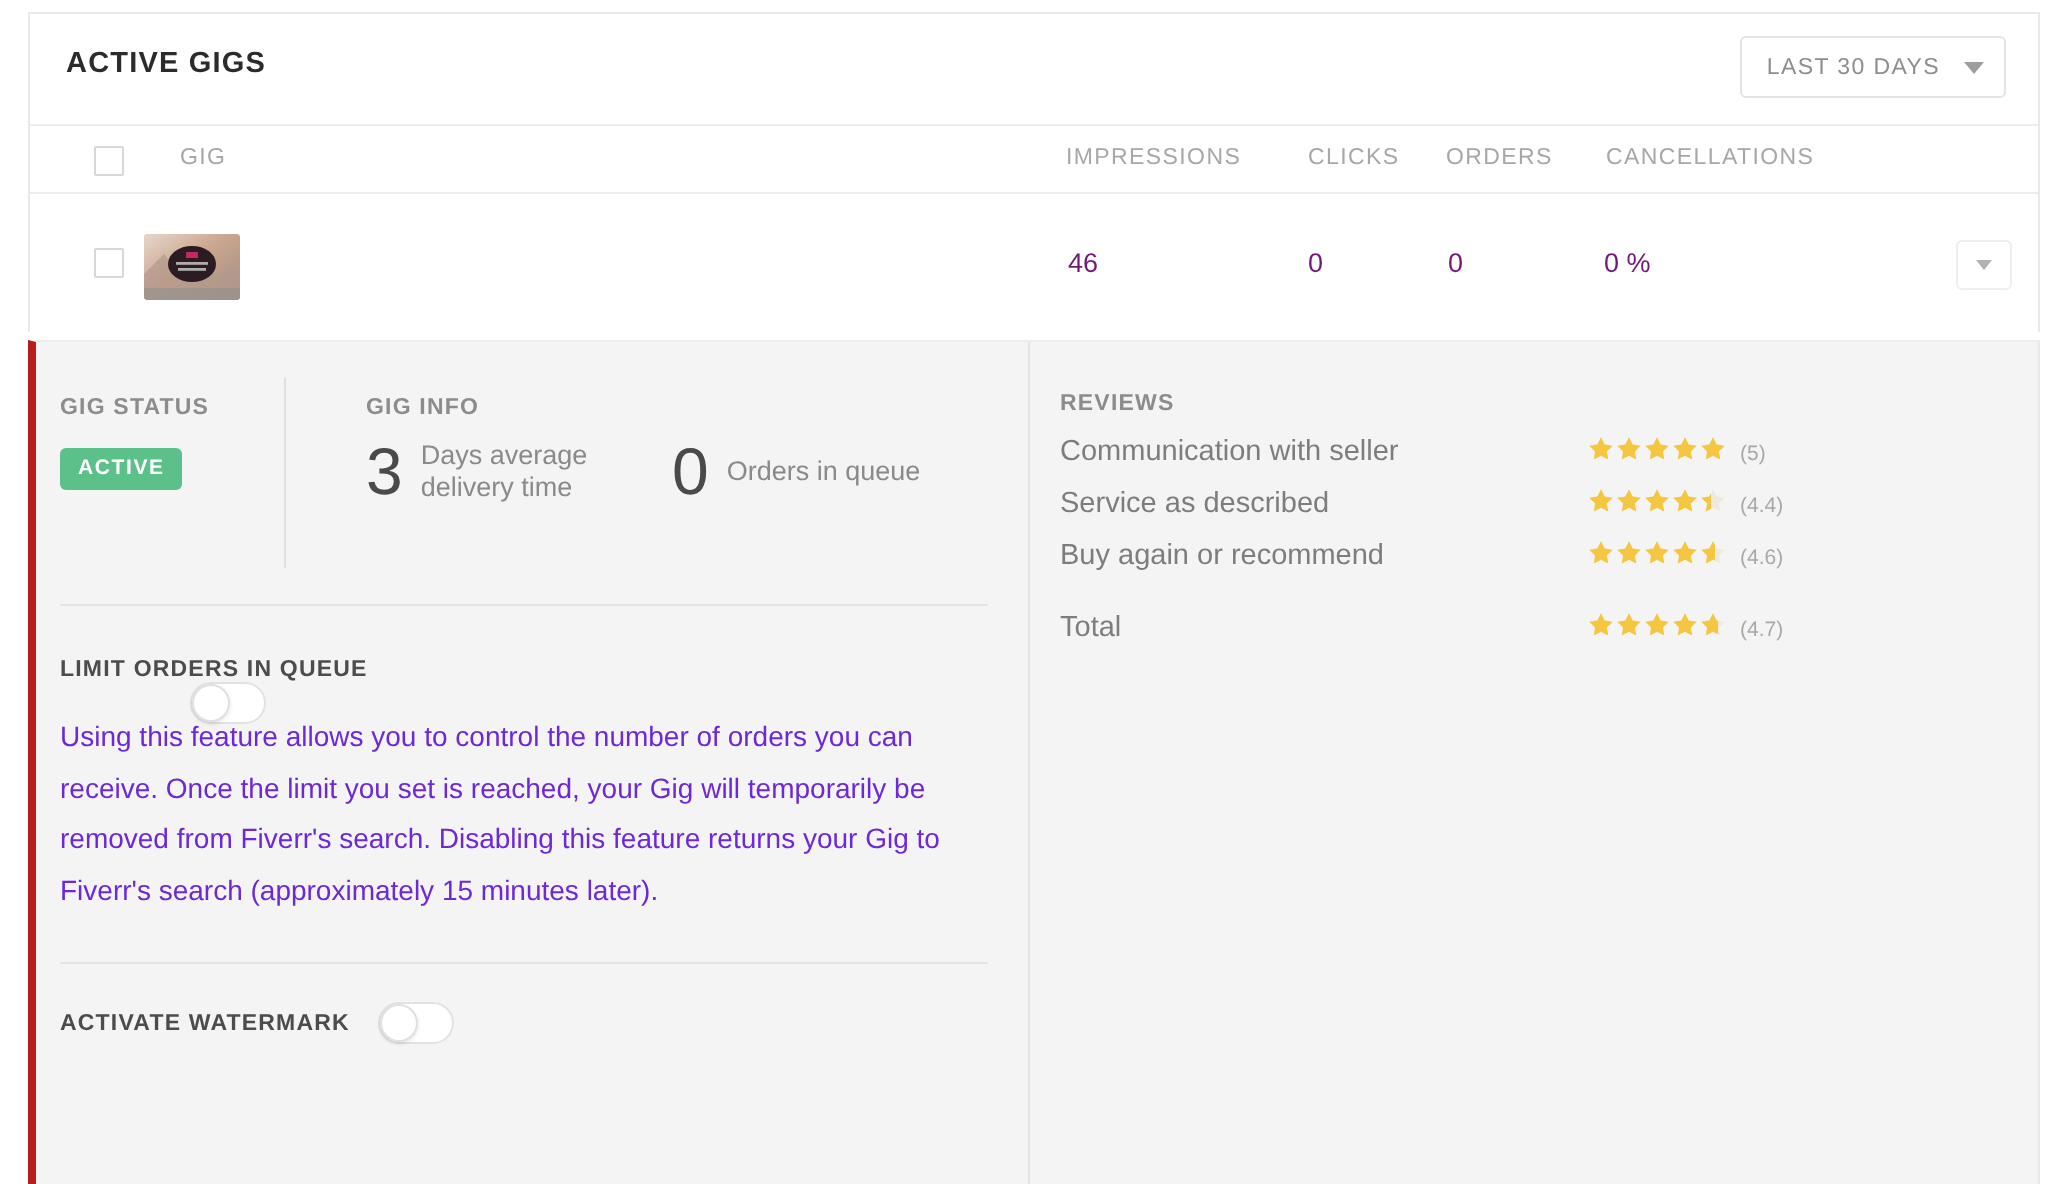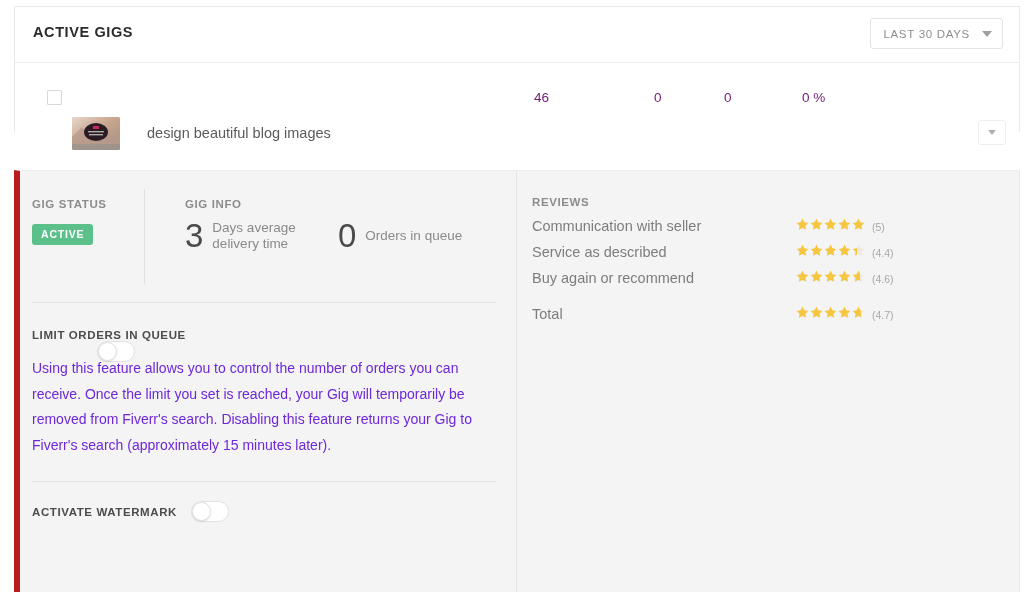--- a/index.html
+++ b/index.html
@@ -166,21 +166,21 @@
     border-left-width: 4px; border-right-width: 4px; border-top-width: 5px; }
 
   
   .detail {
     position: absolute;
     left: 14px;
     top: 170px;
     width: 1006px;
     height: 422px;
     background: #f4f4f4;
-    border-left: 6px solid #b91c1c;
+    border-left: 4px solid #b91c1c;
     border-right: 1px solid #e9e9e9;
     border-top: 1px solid #ededed;
     box-sizing: border-box;
   }
 
   .vdivider {
     position: absolute;
     left: 496px;
     top: 0px;
     width: 1px;
@@ -352,20 +352,28 @@
 
     <div class="card-header">
       <div class="card-title">ACTIVE GIGS</div>
 
       <div class="range-select">
         <span class="rs-label">LAST 30 DAYS</span>
         <span class="caret"></span>
       </div>
     </div>
 
+    <div class="table-head">
+      <div class="chk head"></div>
+      <div class="th th-gig">GIG</div>
+      <div class="th th-impressions">IMPRESSIONS</div>
+      <div class="th th-clicks">CLICKS</div>
+      <div class="th th-orders">ORDERS</div>
+      <div class="th th-cancel">CANCELLATIONS</div>
+    </div>
 
     <div class="table-row">
       <div class="chk row"></div>
       <div class="td td-impressions">46</div>
       <div class="td td-clicks">0</div>
       <div class="td td-orders">0</div>
       <div class="td td-cancel">0 %</div>
     </div>
   </div>
 
@@ -380,21 +388,20 @@
       </defs>
       <rect x="0" y="0" width="48" height="33" fill="url(#g1)"></rect>
       <path d="M0 20 L10 10 L19 22 L28 13 L38 24 L48 16 L48 33 L0 33 Z" fill="#b49a8c" opacity="0.75"></path>
       <rect x="0" y="27" width="48" height="6" fill="#8e8f8c" opacity="0.55"></rect>
       <ellipse cx="24" cy="15" rx="12" ry="9" fill="#2a1c22"></ellipse>
       <rect x="21" y="9" width="6" height="3" fill="#c7275e"></rect>
       <rect x="16" y="14" width="16" height="1.4" fill="#cfcfcf" opacity="0.8"></rect>
       <rect x="17" y="17" width="14" height="1.4" fill="#cfcfcf" opacity="0.8"></rect>
     </svg>
   </div>
-  <div class="gig-name">design beautiful blog images</div>
   <div class="row-expand">
     <span class="caret"></span>
   </div>
 
   <div class="detail">
 
     <div class="vdivider"></div>
 
     <div class="sec-label lbl-gigstatus">GIG STATUS</div>
     <div class="badge-active">ACTIVE</div>

